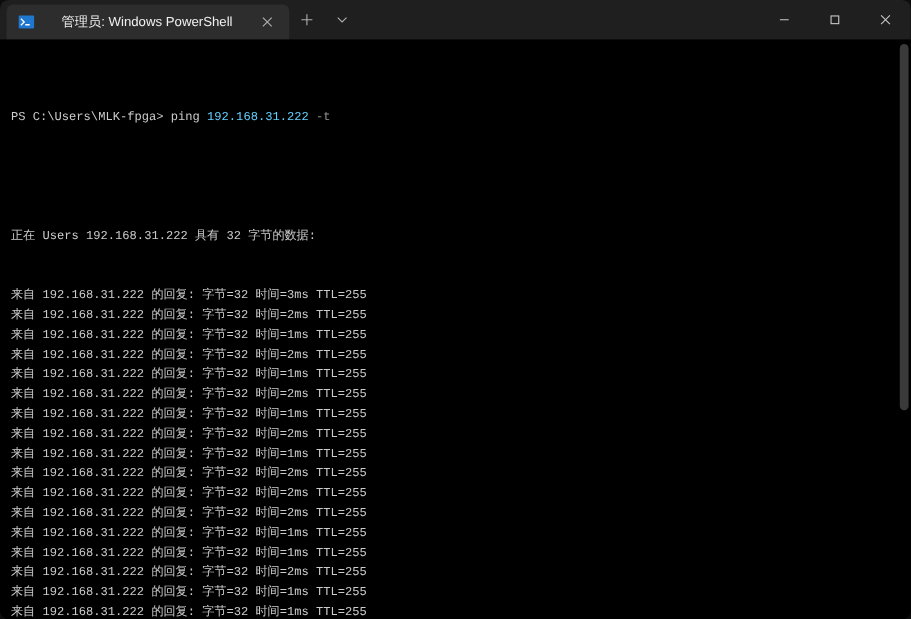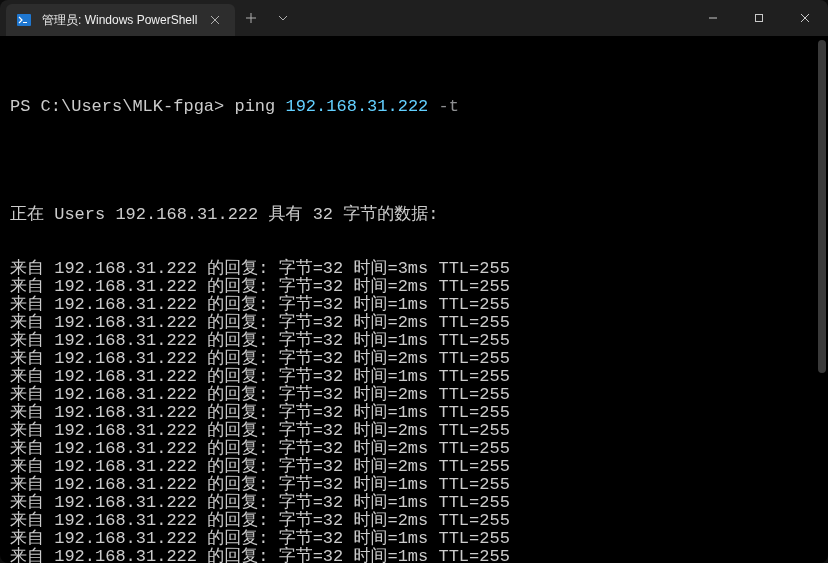--- a/index.html
+++ b/index.html
@@ -1,27 +1,27 @@
 <!DOCTYPE html>
 <html><head>
   <meta charset="utf-8">
   <style>
     * { margin:0; padding:0; box-sizing:border-box; }
     html,body { width:828px; height:563px; overflow:hidden; font-family:"Segoe UI","Microsoft YaHei",sans-serif; }
     body { background:#0d0d0d; border-radius:8px; display:flex; flex-direction:column; }
     .titlebar { height:36px; background:#1f1f1f; display:flex; align-items:stretch; color:#e0e0e0; }
-    .tab { display:flex; align-items:center; padding:0 12px 0 10px; gap:10px; font-size:12px; background:#2d2d2d; border-top-left-radius:6px; border-top-right-radius:6px; margin-top:4px; margin-left:6px; min-width:190px; }
+    .tab { display:flex; align-items:center; padding:0 12px 0 10px; gap:24px; font-size:12px; background:#2d2d2d; border-top-left-radius:6px; border-top-right-radius:6px; margin-top:4px; margin-left:6px; min-width:190px; }
     .tab-icon { width:16px; height:16px; display:inline-flex; align-items:center; justify-content:center; }
     .tab-title { color:#f0f0f0; white-space:nowrap; overflow:hidden; text-overflow:ellipsis; max-width:160px; }
     .tab-close { width:16px; height:16px; display:flex; align-items:center; justify-content:center; color:#b0b0b0; cursor:pointer; }
     .newtab { width:32px; display:flex; align-items:center; justify-content:center; color:#b0b0b0; cursor:pointer; }
     .dropdown { width:32px; display:flex; align-items:center; justify-content:center; color:#b0b0b0; cursor:pointer; }
     .titlebar-spacer { flex:1; }
     .winbtn { width:46px; display:flex; align-items:center; justify-content:center; color:#c9c9c9; cursor:pointer; }
-    .terminal { flex:1; background:#000; color:#ccc; font-family:Consolas,"Courier New",monospace; font-size:17px; line-height:18px; padding:8px 10px; overflow:hidden; white-space:pre; position:relative; }
+    .terminal { flex:1; background:#000; color:#ccc; font-family:Consolas,"Courier New",monospace; font-size:11px; line-height:18px; padding:8px 10px; overflow:hidden; white-space:pre; position:relative; }
     .row { display:block; }
     .arg { color:#63d0ff; }
     .opt { color:#8f9092; }
     @keyframes blink { 50% { opacity:0; } }
     .scrollbar { position:absolute; right:2px; top:4px; bottom:190px; width:8px; background:#3a3a3a; border-radius:4px; }
   </style>
 </head>
 <body>
 
 <div class="titlebar">

